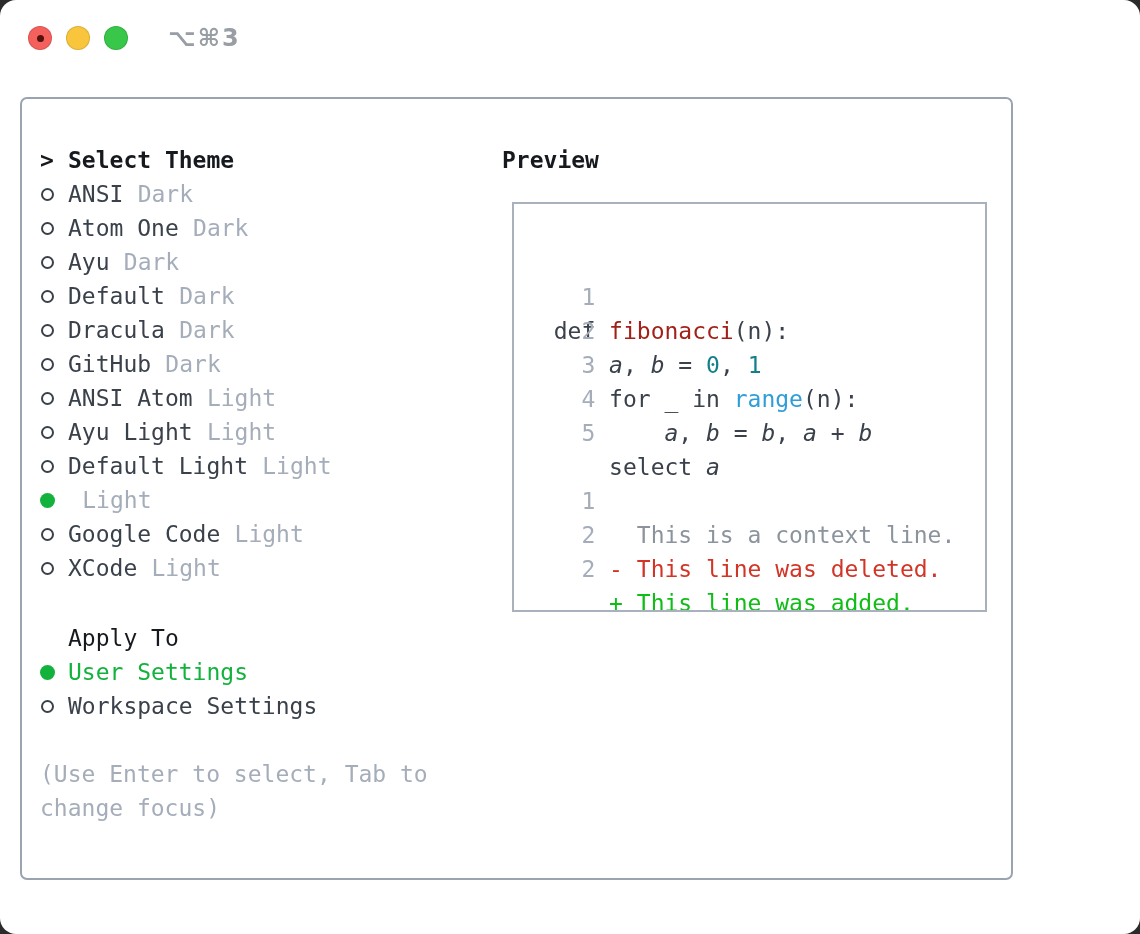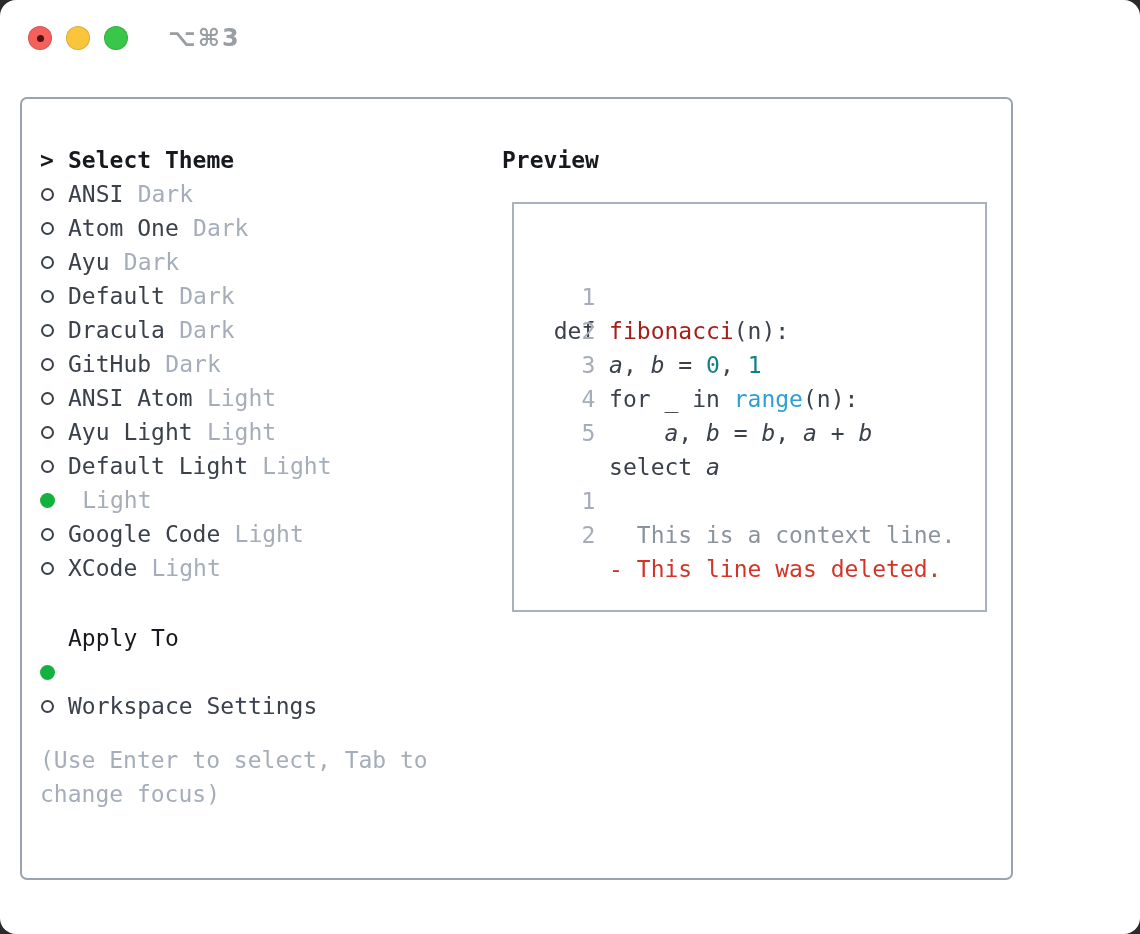--- a/index.html
+++ b/index.html
@@ -65,21 +65,21 @@
   }
   .selected .radio{
     width:15px;height:15px;border:none;margin-left:0;
     background:var(--selection_green,#13b23d);
   }
   .selected .name{color:var(--selection_green,#13b23d);}
   .variant{color:var(--text_muted,#a4adb9);margin-left:0.62em;}
   .apply-block{margin-top:36px;}
   .apply-label{color:var(--text_heading,#16191d);}
   .hint{
-    margin-top:20px;max-width:420px;
+    margin-top:34px;max-width:420px;
     font-size:23px;line-height:34px;
     color:var(--text_muted,#a4adb9);white-space:normal;
   }
   
   .preview-label{
     position:absolute;left:480px;top:44px;height:34px;
     font-size:23px;line-height:34px;font-weight:bold;
     color:var(--text_heading,#16191d);
   }
   .preview-box{
@@ -198,20 +198,21 @@
 </div>
 
       <div class="apply-block">
         <div class="row">
           <span class="dot-col"></span>
           <span class="apply-label">Apply To</span>
         </div>
         <div id="apply-list">
   <div class="row option selected">
     <span class="dot-col"><span class="radio"></span></span>
+    <span class="name">User Settings</span>
     
   </div>
 
   <div class="row option">
     <span class="dot-col"><span class="radio"></span></span>
     <span class="name">Workspace Settings</span>
     
   </div>
 </div>
       </div>
@@ -247,16 +248,19 @@
   </div>
 
   <div class="code-line">
     <span class="ln">1</span>
   <span class="tok-context">      This is a context line.</span></div>
 
   <div class="code-line">
     <span class="ln">2</span>
   <span class="tok-deleted">    - This line was deleted.</span></div>
 
+  <div class="code-line">
+    <span class="ln">2</span>
+  <span class="tok-added">    + This line was added.</span></div>
 </div>
 
   </div>
 </div>
 
 </body></html>

